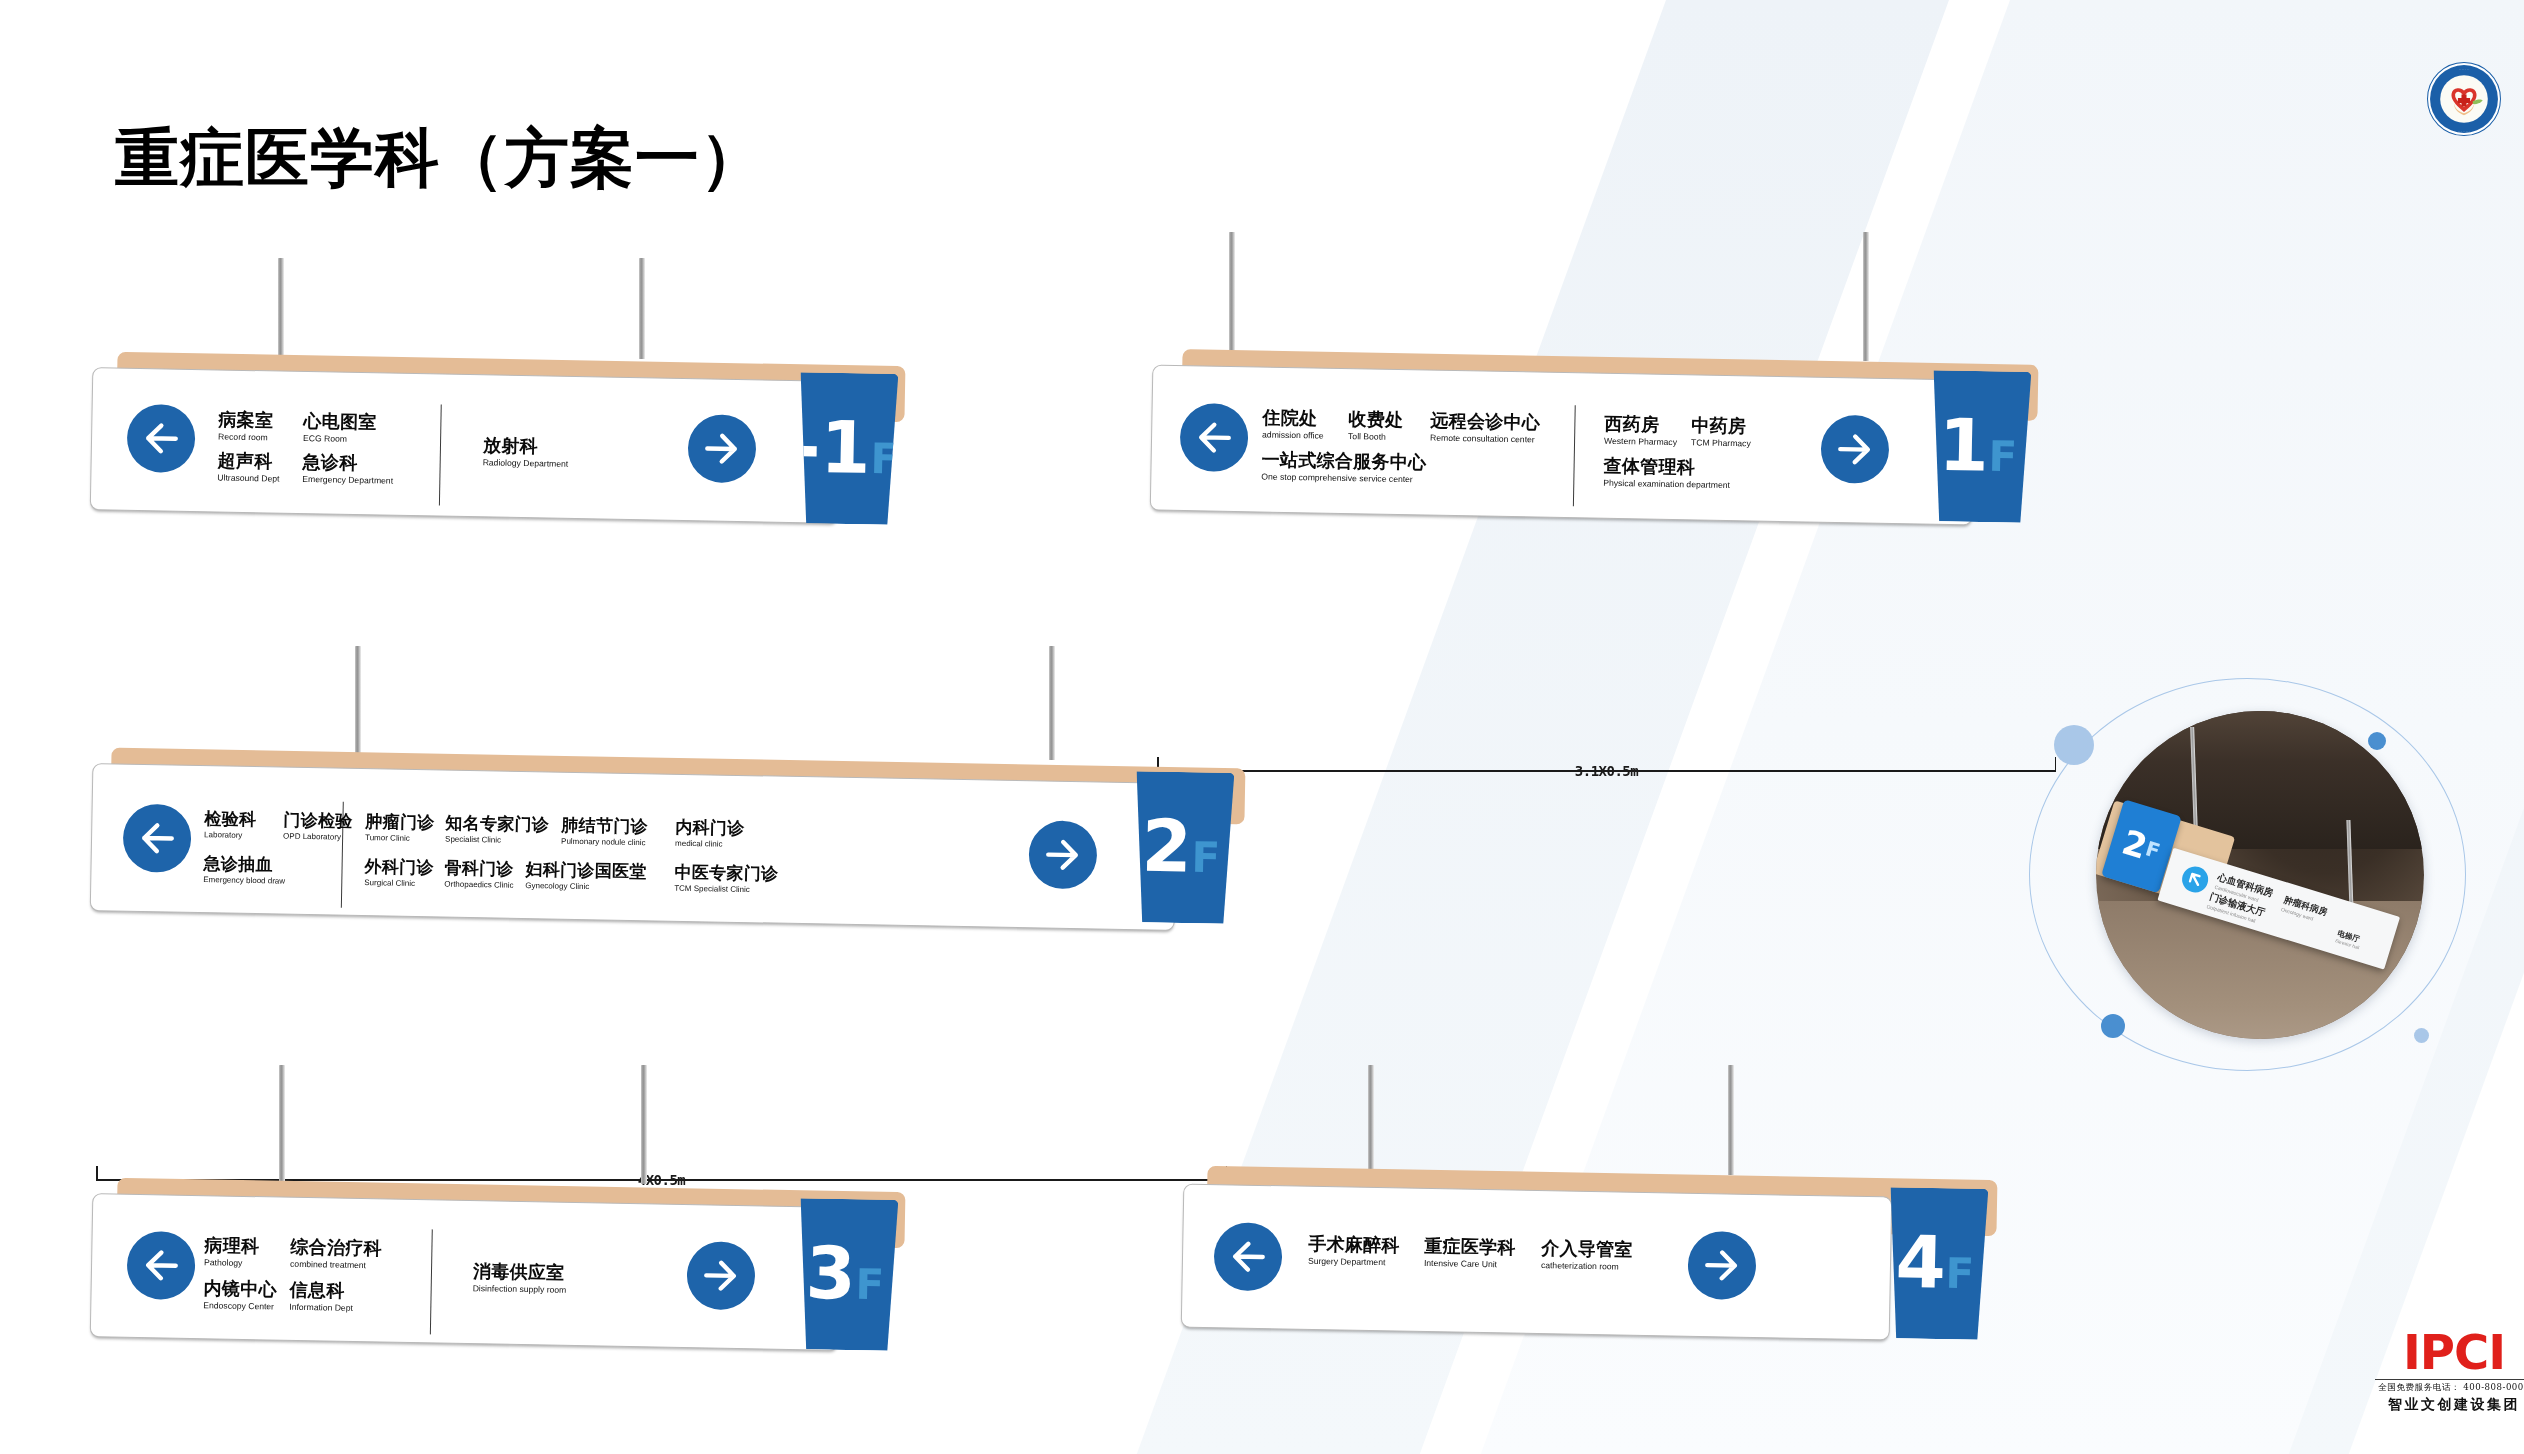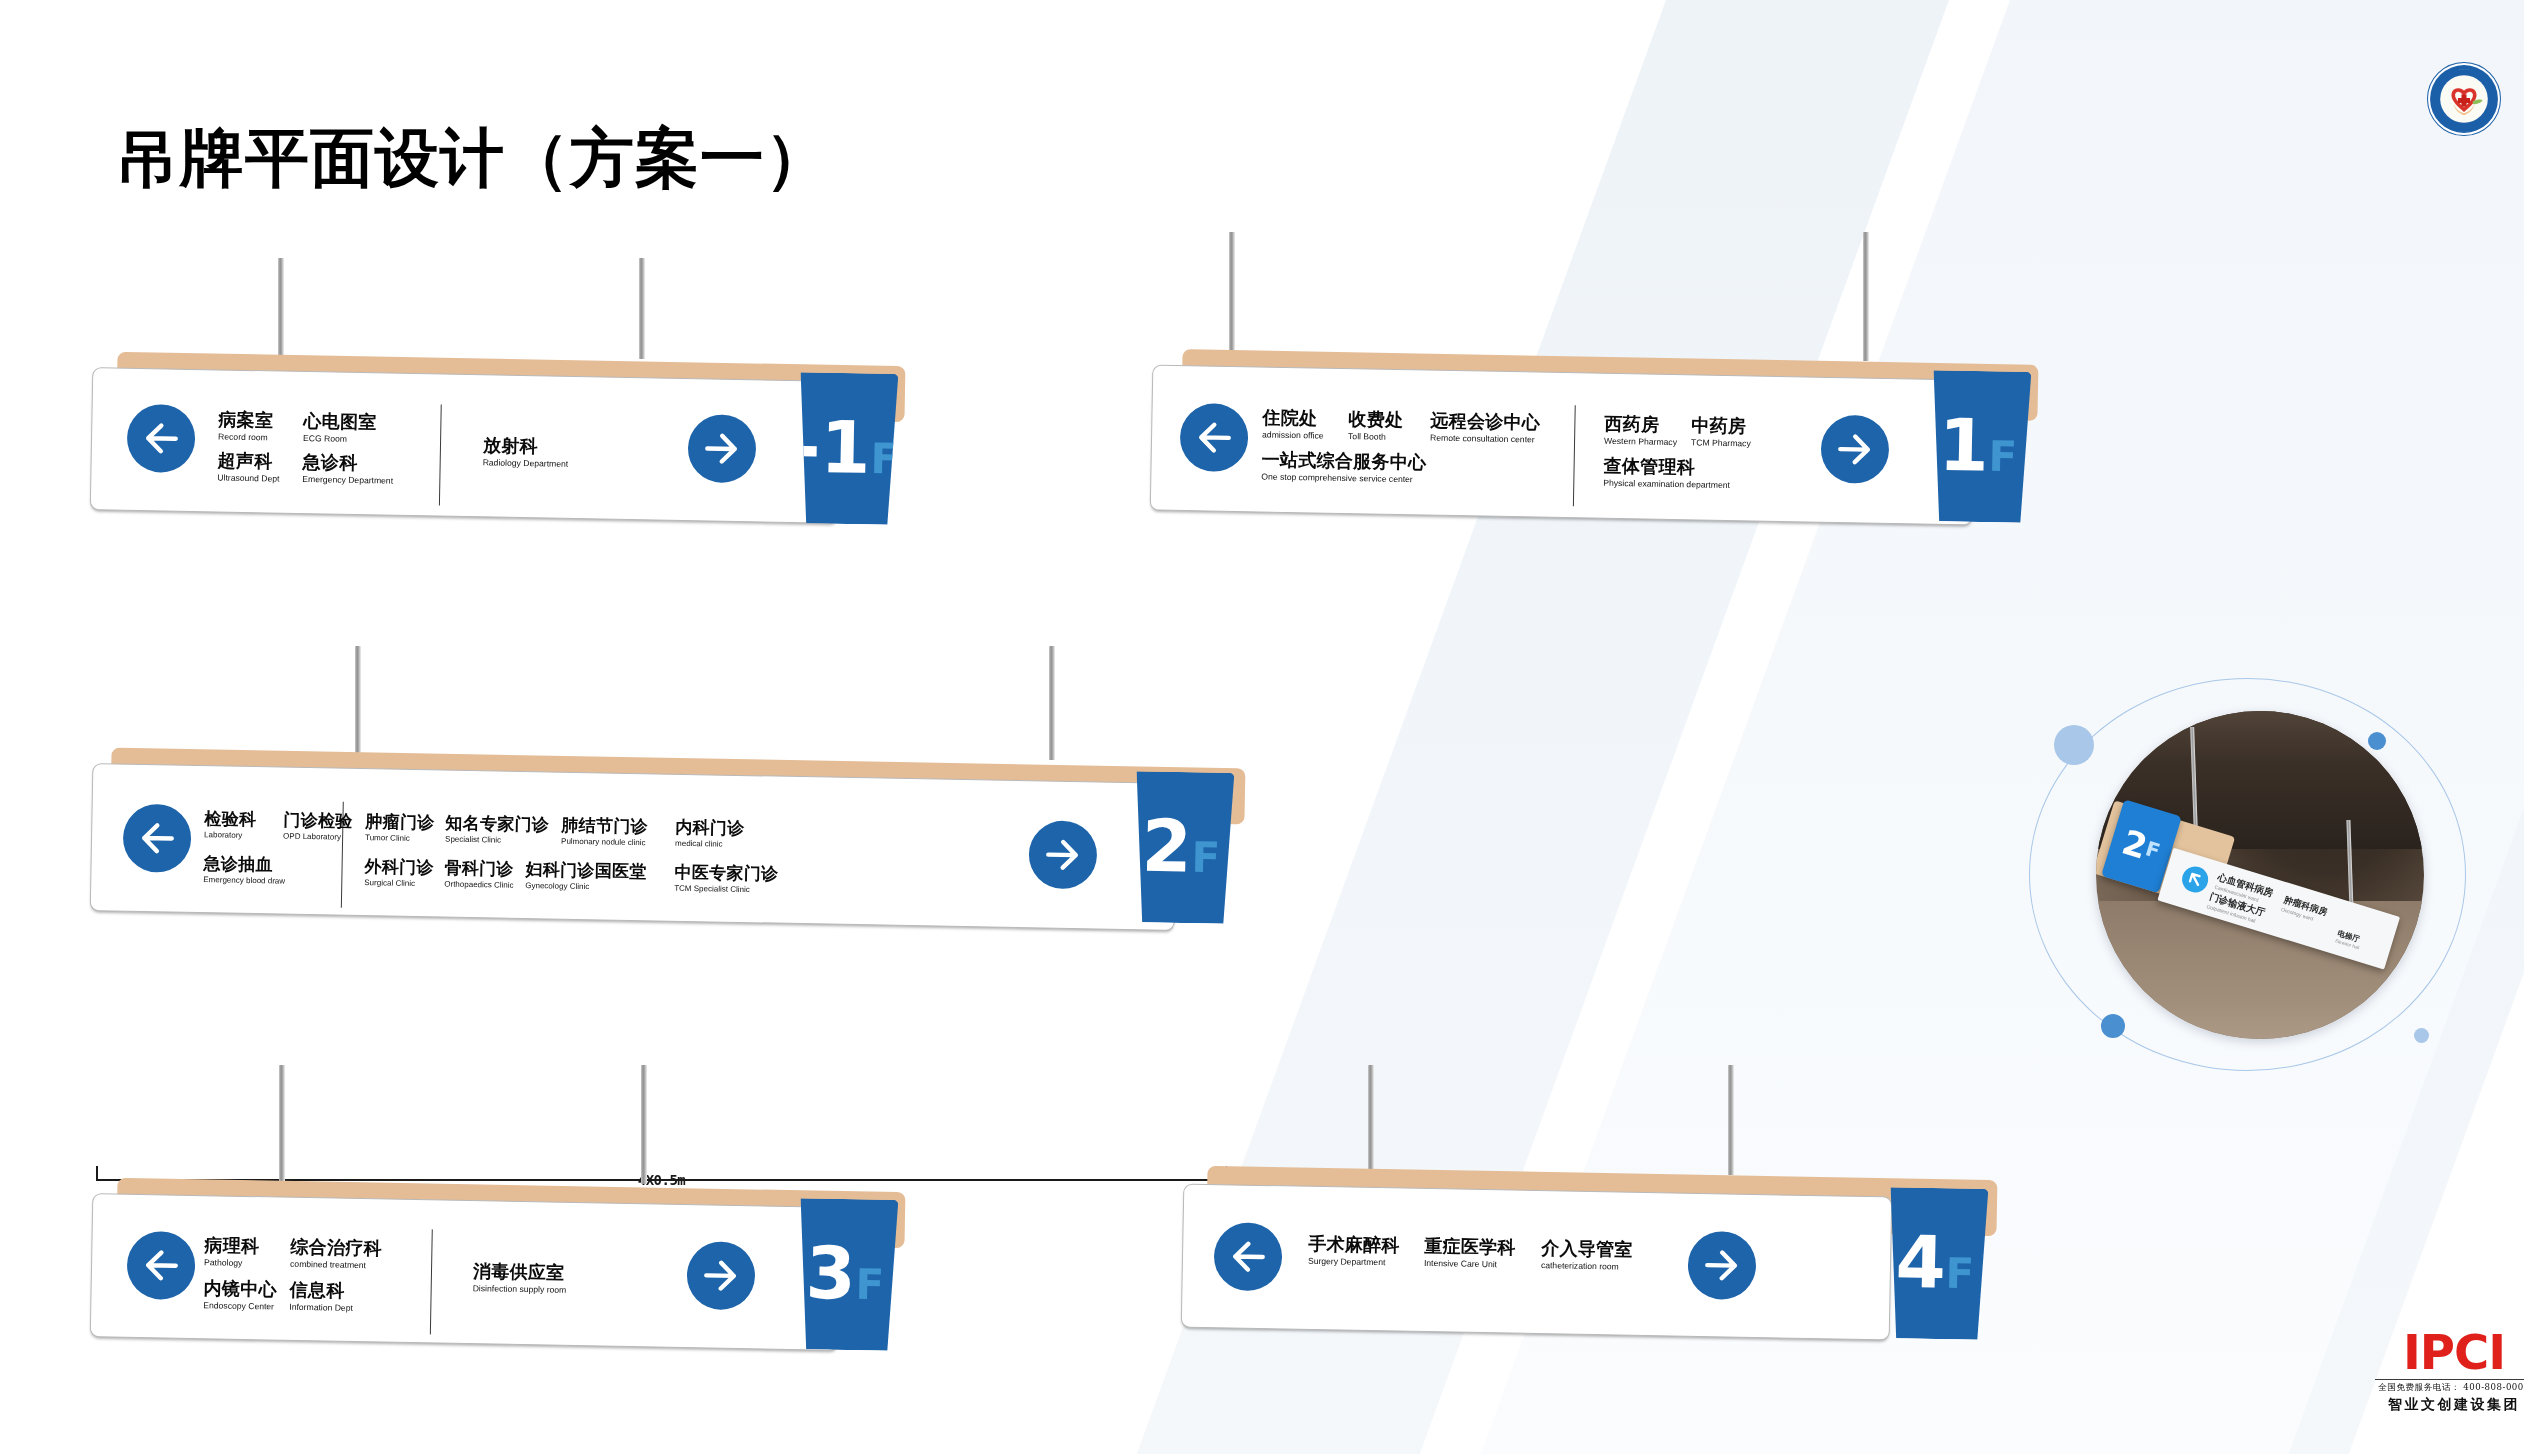--- a/index.html
+++ b/index.html
@@ -168,21 +168,21 @@
     letter-spacing:2.5px;white-space:nowrap;margin-top:2px;
   }
 </style>
 </head>
 <body>
 
 <div class="bg-band band-a"></div>
 <div class="bg-band band-b"></div>
 <div class="bg-band band-c"></div>
 
-<div class="page-title">吊牌平面设计（方案一）</div>
+<div class="page-title">重症医学科（方案一）</div>
 
 <div class="emblem">
   <svg width="76" height="76" viewBox="0 0 150 150" aria-hidden="true">
     <circle cx="75" cy="75" r="72" fill="#ffffff" stroke="#1B5FA8" stroke-width="2"></circle>
     <circle cx="75" cy="75" r="67" fill="#1B5FA8"></circle>
     <circle cx="75" cy="75" r="47" fill="#fbfbf5"></circle>
     <g fill="none" stroke="#D9342B" stroke-width="7" stroke-linecap="round">
       <path d="M75 96 C 60 84, 52 74, 54 65 C 56 56, 68 54, 75 64 C 82 54, 94 56, 96 65 C 98 74, 90 84, 75 96 Z"></path>
     </g>
     <rect x="70" y="66" width="10" height="24" fill="#C8201A"></rect>
@@ -305,20 +305,26 @@
           </svg>
       </div>
     </div>
   </div>
   <div class="badge" style="left:775px;top:139px;width:104px;height:151px;">
     <div class="badge-txt">
       <span class="badge-num" style="font-size:72px;">1</span>
       <span class="badge-f" style="font-size:42px;">F</span>
     </div>
   </div>
+  <div class="dim" style="left:6px;top:510px;width:899px;height:30px;">
+    <div class="dim-line"></div>
+    <div class="dim-tick" style="left:0;height:15px;"></div>
+    <div class="dim-tick" style="right:0;height:15px;"></div>
+    <div class="dim-label" style="top:21px;">3.1X0.5m</div>
+  </div>
 </div>
 
 <div class="sign" style="left:91px;top:646px;width:1262px;height:343px;">
   <div class="rods">
     <div class="rod" style="left:264px;height:121px;"></div>
     <div class="rod" style="left:958px;height:114px;"></div>
   </div>
   <div class="backer" style="left:20px;top:112px;width:1134px;height:56px;"></div>
   <div class="face" style="left:0px;top:127px;width:1083px;height:146px;">
     <div class="face-inner">

